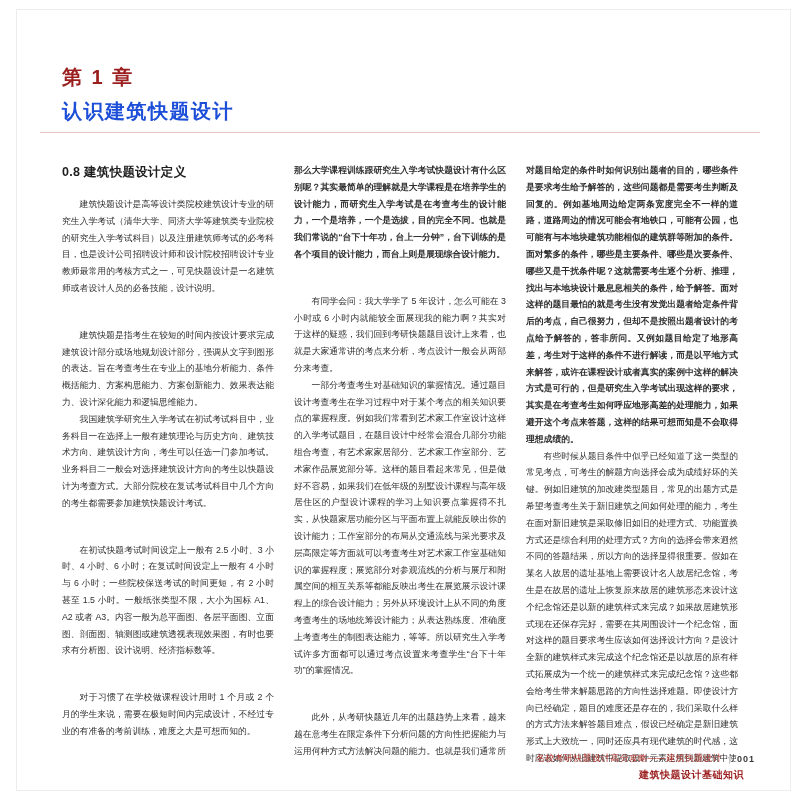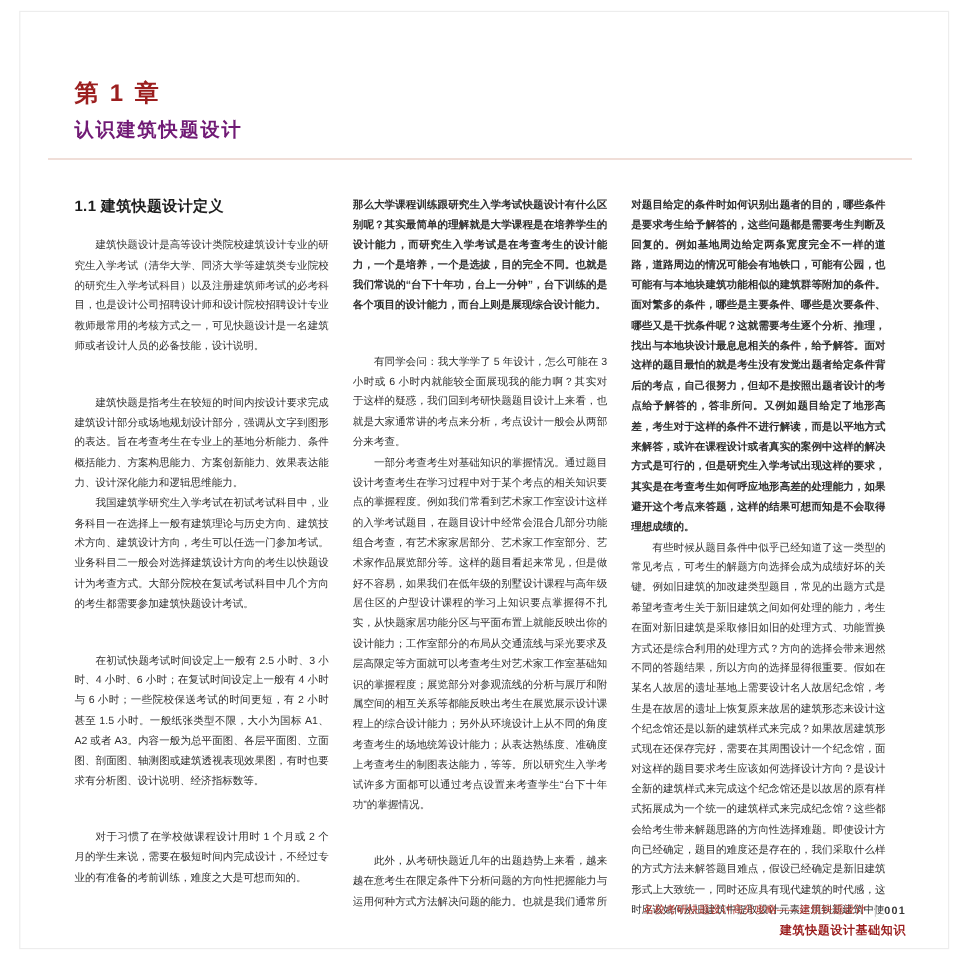--- a/index.html
+++ b/index.html
@@ -17,21 +17,21 @@
     pointer-events:none;
   }
   
   .chapter-header{position:absolute;left:62px;top:64px;}
   .chapter-num{
     font-size:20px;font-weight:bold;color:#9b1e1e;
     letter-spacing:2px;
   }
   .chapter-title{
     margin:7px 0 0 0;
-    font-size:16px;font-weight:bold;color:#701a75;
+    font-size:20px;font-weight:bold;color:#1d4ed8;
     letter-spacing:1.5px;
   }
   .header-rule{
     position:absolute;left:40px;right:40px;top:132px;height:1px;
     background:#e6c8bf;
   }
   
   .columns{
     position:absolute;left:62px;top:162px;width:676px;height:600px;
     display:flex;gap:20px;overflow:hidden;
@@ -62,41 +62,41 @@
     display:flex;align-items:center;justify-content:flex-end;
     font-size:9px;
   }
   .series{color:#b03028;letter-spacing:0.3px;}
   .fdivider{
     display:inline-block;width:1px;height:10px;background:#c9c9c9;
     margin:0 7px;
   }
   .pagenum{color:#3a3a3a;font-weight:bold;letter-spacing:1px;}
   .footer-line2{
-    margin-top:3px;margin-right:0;
+    margin-top:3px;margin-right:11px;
     font-size:10px;font-weight:bold;color:#9b1e1e;
     letter-spacing:0.5px;
   }
 </style>
 </head>
 <body>
 
 <div class="page">
   <div class="page-frame"></div>
 
   <header class="chapter-header">
     <div class="chapter-num">第 1 章</div>
     <h1 class="chapter-title">认识建筑快题设计</h1>
   </header>
 
   <div class="header-rule"></div>
 
   <main class="columns">
     <section class="col">
-      <h2 class="h-top">1.1 建筑快题设计定义</h2>
+      <h2 class="h-top">0.8 建筑快题设计定义</h2>
       <p>建筑快题设计是高等设计类院校建筑设计专业的研究生入学考试（清华大学、同济大学等建筑类专业院校的研究生入学考试科目）以及注册建筑师考试的必考科目，也是设计公司招聘设计师和设计院校招聘设计专业教师最常用的考核方式之一，可见快题设计是一名建筑师或者设计人员的必备技能，设计说明。</p>
       <p class="gap">建筑快题是指考生在较短的时间内按设计要求完成建筑设计部分或场地规划设计部分，强调从文字到图形的表达。旨在考查考生在专业上的基地分析能力、条件概括能力、方案构思能力、方案创新能力、效果表达能力、设计深化能力和逻辑思维能力。</p>
       <p>我国建筑学研究生入学考试在初试考试科目中，业务科目一在选择上一般有建筑理论与历史方向、建筑技术方向、建筑设计方向，考生可以任选一门参加考试。业务科目二一般会对选择建筑设计方向的考生以快题设计为考查方式。大部分院校在复试考试科目中几个方向的考生都需要参加建筑快题设计考试。</p>
       <p class="gap">在初试快题考试时间设定上一般有 2.5 小时、3 小时、4 小时、6 小时；在复试时间设定上一般有 4 小时与 6 小时；一些院校保送考试的时间更短，有 2 小时甚至 1.5 小时。一般纸张类型不限，大小为国标 A1、A2 或者 A3。内容一般为总平面图、各层平面图、立面图、剖面图、轴测图或建筑透视表现效果图，有时也要求有分析图、设计说明、经济指标数等。</p>
       <p class="gap">对于习惯了在学校做课程设计用时 1 个月或 2 个月的学生来说，需要在极短时间内完成设计，不经过专业的有准备的考前训练，难度之大是可想而知的。</p>
     </section>
 
     <section class="col">
       <p class="noindent">那么大学课程训练跟研究生入学考试快题设计有什么区别呢？其实最简单的理解就是大学课程是在培养学生的设计能力，而研究生入学考试是在考查考生的设计能力，一个是培养，一个是选拔，目的完全不同。也就是我们常说的“台下十年功，台上一分钟”，台下训练的是各个项目的设计能力，而台上则是展现综合设计能力。</p>
       <p class="gap">有同学会问：我大学学了 5 年设计，怎么可能在 3 小时或 6 小时内就能较全面展现我的能力啊？其实对于这样的疑惑，我们回到考研快题题目设计上来看，也就是大家通常讲的考点来分析，考点设计一般会从两部分来考查。</p>

